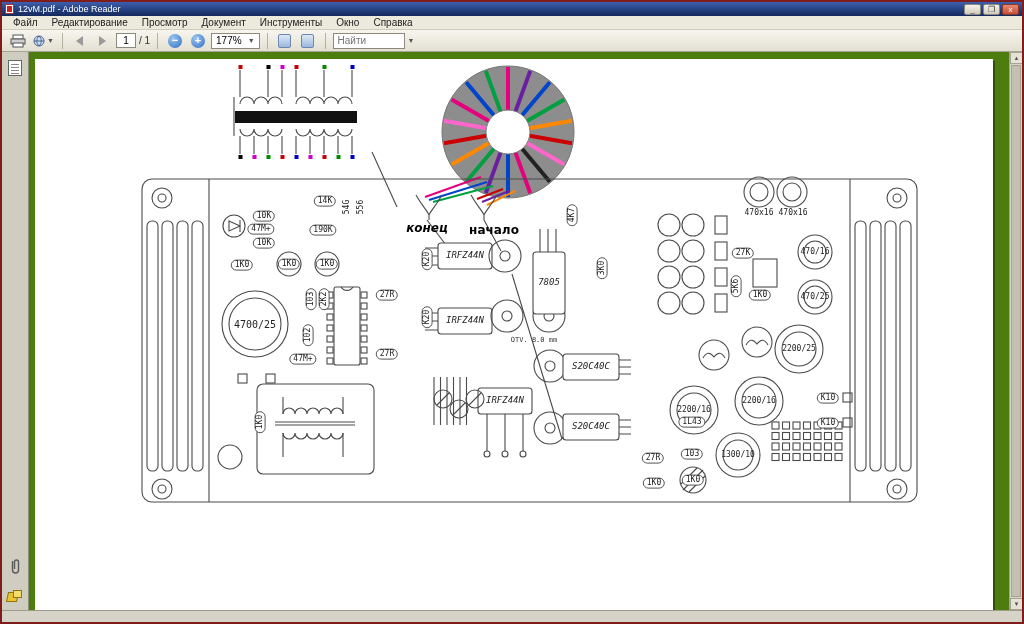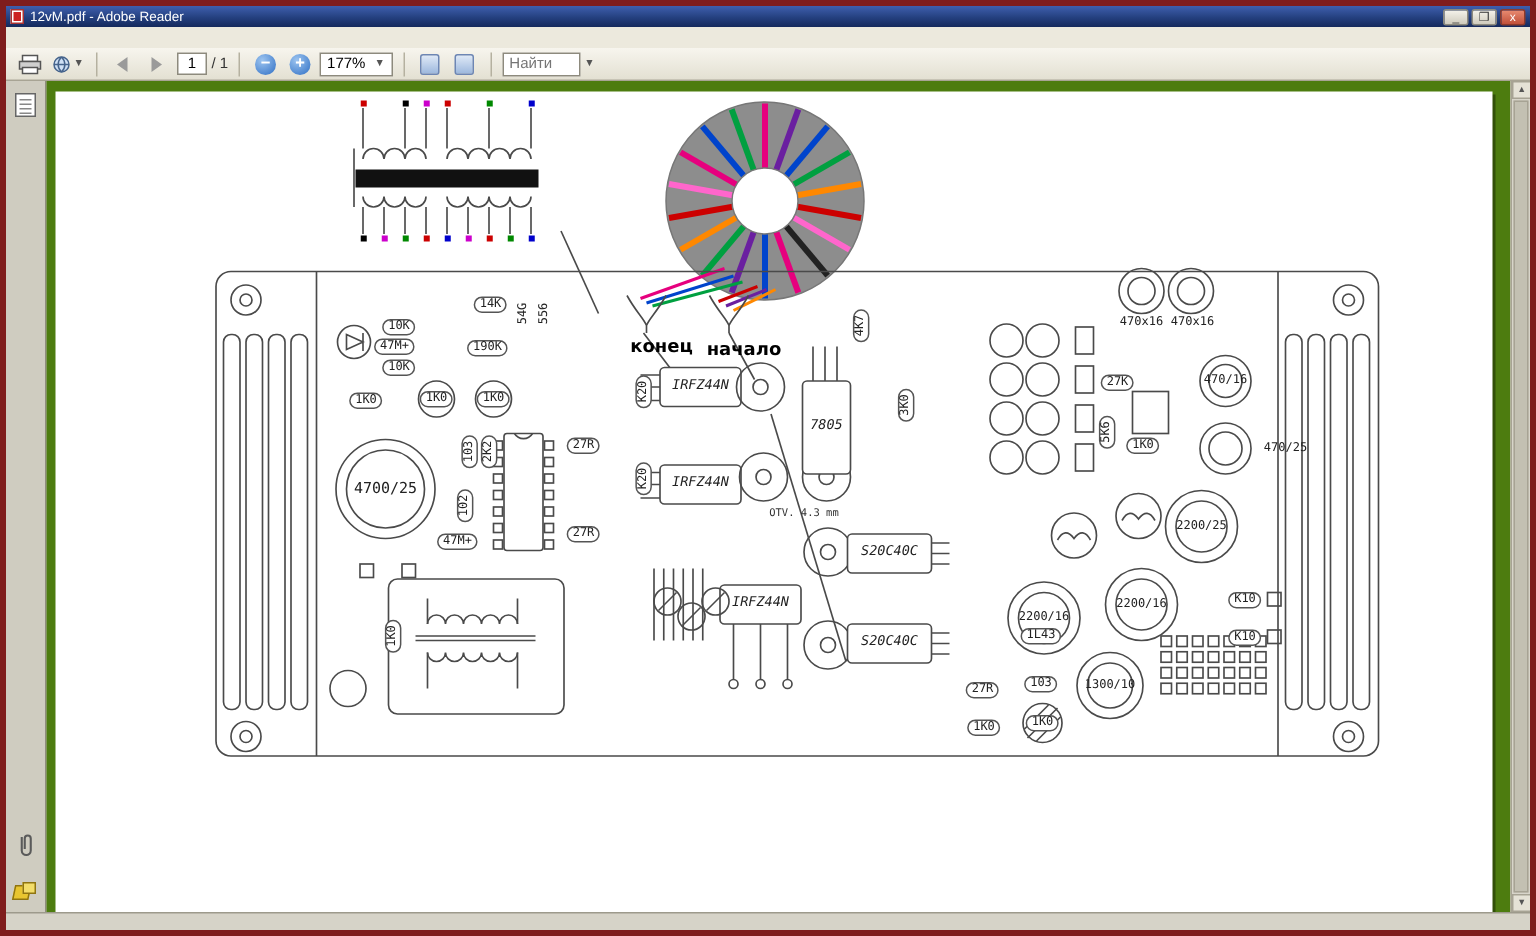--- a/index.html
+++ b/index.html
@@ -1,17 +1,17 @@
 <!DOCTYPE html>
 <html><head>
 <meta charset="utf-8">
 <style>
   * { box-sizing: border-box; margin: 0; padding: 0; }
   body { font-family: "Liberation Sans", sans-serif; background:#777; }
-  .window { position: relative; width: 1024px; height: 624px; background:#ece9dd; overflow: hidden; border:4px solid #7f1d1d; }
+  .window { position: relative; width: 1024px; height: 624px; background:#ece9dd; overflow: hidden; border:2px solid #7f1d1d; }
 
   
   .titlebar { position:absolute; top:0; left:0; right:0; height:14px;
     background: linear-gradient(180deg,#3f5fae 0%,#24407f 55%,#15295c 100%);
     display:flex; align-items:center; padding:0 3px; color:#fff; }
   .titlebar .doc-ico { width:9px; height:10px; background:#fff; border:1px solid #a33; position:relative; margin-right:4px; }
   .titlebar .doc-ico::after { content:""; position:absolute; inset:1px; background:#c22; }
   .title-text { font-size:9px; line-height:14px; white-space:nowrap; }
   .win-btns { margin-left:auto; display:flex; gap:2px; }
   .win-btn { width:17px; height:11px; font-size:8px; line-height:10px; text-align:center;
@@ -34,21 +34,21 @@
   .arrow-left { border-width:5px 7px 5px 0; border-color:transparent #9a9a9a transparent transparent; }
   .arrow-right { border-width:5px 0 5px 7px; border-color:transparent transparent transparent #9a9a9a; }
   .page-input { width:20px; height:15px; font-size:10px; text-align:center; border:1px solid #8d8a7d; background:#fff; }
   .tb-label { font-size:10px; color:#333; }
   .zoom-circle { width:14px; height:14px; border-radius:50%; background:radial-gradient(circle at 35% 30%,#9cc4f0,#2f6fc4);
     color:#fff; font-size:11px; line-height:13px; text-align:center; font-weight:bold; }
   .zoom-box { height:16px; border:1px solid #8d8a7d; background:#fff; font-size:10px; display:flex;
     align-items:center; padding:0 4px; gap:6px; }
   .dd-arrow { font-size:7px; color:#555; }
   .find-box { height:16px; border:1px solid #8d8a7d; background:#fff; font-size:10px; display:flex;
-    align-items:center; padding:0 4px; width:52px; color:#444; }
+    align-items:center; padding:0 4px; width:72px; color:#444; }
   .find-box input { border:none; outline:none; width:100%; font-size:10px; font-family:"Liberation Sans",sans-serif; }
   .mini-ico { width:13px; height:14px; border:1px solid #6d86b4; background:linear-gradient(#dfe9f7,#9db8dd); border-radius:2px; }
 
   
   .leftpanel { position:absolute; top:50px; left:0; bottom:12px; width:27px; background:#cfccc0;
     border-right:1px solid #8f8c7e; }
   .pages-ico { position:absolute; top:8px; left:6px; width:14px; height:16px; background:#fff; border:1px solid #666; }
   .pages-ico::after { content:""; position:absolute; left:2px; top:3px; width:8px; height:1px; background:#888;
     box-shadow:0 3px 0 #888, 0 6px 0 #888, 0 9px 0 #888; }
   .clip-ico { position:absolute; bottom:30px; left:7px; }
@@ -89,20 +89,30 @@
   <div class="titlebar">
     <span class="doc-ico"></span>
     <span class="title-text">12vM.pdf - Adobe Reader</span>
     <span class="win-btns">
       <span class="win-btn">_</span>
       <span class="win-btn">❐</span>
       <span class="win-btn close">x</span>
     </span>
   </div>
 
+  <div class="menubar">
+
+  <span class="menu-item">Файл</span>
+      <span class="menu-item">Редактирование</span>
+      <span class="menu-item">Просмотр</span>
+      <span class="menu-item">Документ</span>
+      <span class="menu-item">Инструменты</span>
+      <span class="menu-item">Окно</span>
+      <span class="menu-item">Справка</span>
+    </div>
 
   <div class="toolbar">
     <span class="tb-btn">
       <svg width="16" height="14">
         <rect x="3" y="1" width="10" height="4" fill="#fff" stroke="#555"></rect>
         <rect x="1" y="5" width="14" height="5" fill="#cfcfcf" stroke="#555"></rect>
         <rect x="3" y="9" width="10" height="4" fill="#fff" stroke="#555"></rect>
       </svg>
     </span>
     <span class="tb-btn">
@@ -464,45 +474,45 @@
           <div class="pcb-label boxed" style="left: 268px; top: 300px;">47M+</div>
           <div class="pcb-label boxed rot" style="left: 225px; top: 363px;">1K0</div>
           <div class="pcb-label boxed" style="left: 352px; top: 236px;">27R</div>
           <div class="pcb-label boxed" style="left: 352px; top: 295px;">27R</div>
           <div class="pcb-label boxed rot" style="left: 392px; top: 200px;">K20</div>
           <div class="pcb-label boxed rot" style="left: 392px; top: 258px;">K20</div>
           <div class="pcb-label comp" style="left: 430px; top: 197px;">IRFZ44N</div>
           <div class="pcb-label comp" style="left: 430px; top: 262px;">IRFZ44N</div>
           <div class="pcb-label comp" style="left: 470px; top: 342px;">IRFZ44N</div>
           <div class="pcb-label comp" style="left: 514px; top: 224px;">7805</div>
-          <div class="pcb-label small" style="left: 499px; top: 282px;">OTV. 4.3 mm</div>
+          <div class="pcb-label small" style="left: 499px; top: 282px;">OTV. 8.0 mm</div>
           <div class="pcb-label comp" style="left: 556px; top: 308px;">S20C40C</div>
           <div class="pcb-label comp" style="left: 556px; top: 368px;">S20C40C</div>
           <div class="pcb-label boxed rot" style="left: 537px; top: 156px;">4K7</div>
           <div class="pcb-label boxed rot" style="left: 567px; top: 209px;">3K0</div>
           <div class="pcb-label" style="left: 724px; top: 154px;">470x16</div>
           <div class="pcb-label" style="left: 758px; top: 154px;">470x16</div>
           <div class="pcb-label boxed" style="left: 708px; top: 194px;">27K</div>
           <div class="pcb-label" style="left: 780px; top: 193px;">470/16</div>
           <div class="pcb-label boxed rot" style="left: 701px; top: 227px;">5K6</div>
           <div class="pcb-label boxed" style="left: 725px; top: 236px;">1K0</div>
-          <div class="pcb-label" style="left: 820px; top: 238px;">470/25</div>
+          <div class="pcb-label" style="left: 780px; top: 238px;">470/25</div>
           <div class="pcb-label" style="left: 764px; top: 290px;">2200/25</div>
           <div class="pcb-label boxed" style="left: 793px; top: 339px;">K10</div>
           <div class="pcb-label boxed" style="left: 793px; top: 364px;">K10</div>
           <div class="pcb-label" style="left: 659px; top: 351px;">2200/16</div>
           <div class="pcb-label" style="left: 724px; top: 342px;">2200/16</div>
           <div class="pcb-label boxed" style="left: 657px; top: 363px;">1L43</div>
           <div class="pcb-label boxed" style="left: 657px; top: 395px;">103</div>
           <div class="pcb-label" style="left: 703px; top: 396px;">1300/10</div>
           <div class="pcb-label boxed" style="left: 618px; top: 399px;">27R</div>
           <div class="pcb-label boxed" style="left: 619px; top: 424px;">1K0</div>
           <div class="pcb-label boxed" style="left: 658px; top: 421px;">1K0</div>
           <div class="pcb-label big" style="left: 220px; top: 265px;">4700/25</div>
-          <div class="pcb-label ru" style="left: 404px; top: 170px;">конец</div>
+          <div class="pcb-label ru" style="left: 392px; top: 170px; font-style: italic;">конец</div>
           <div class="pcb-label ru" style="left: 459px; top: 172px;">начало</div>
         </div>
 
     </div>
   </div>
 
   <div class="scrollbar">
     <span class="sb-btn" style="top:0">▲</span>
     <span class="sb-thumb"></span>
     <span class="sb-btn" style="bottom:0">▼</span>

